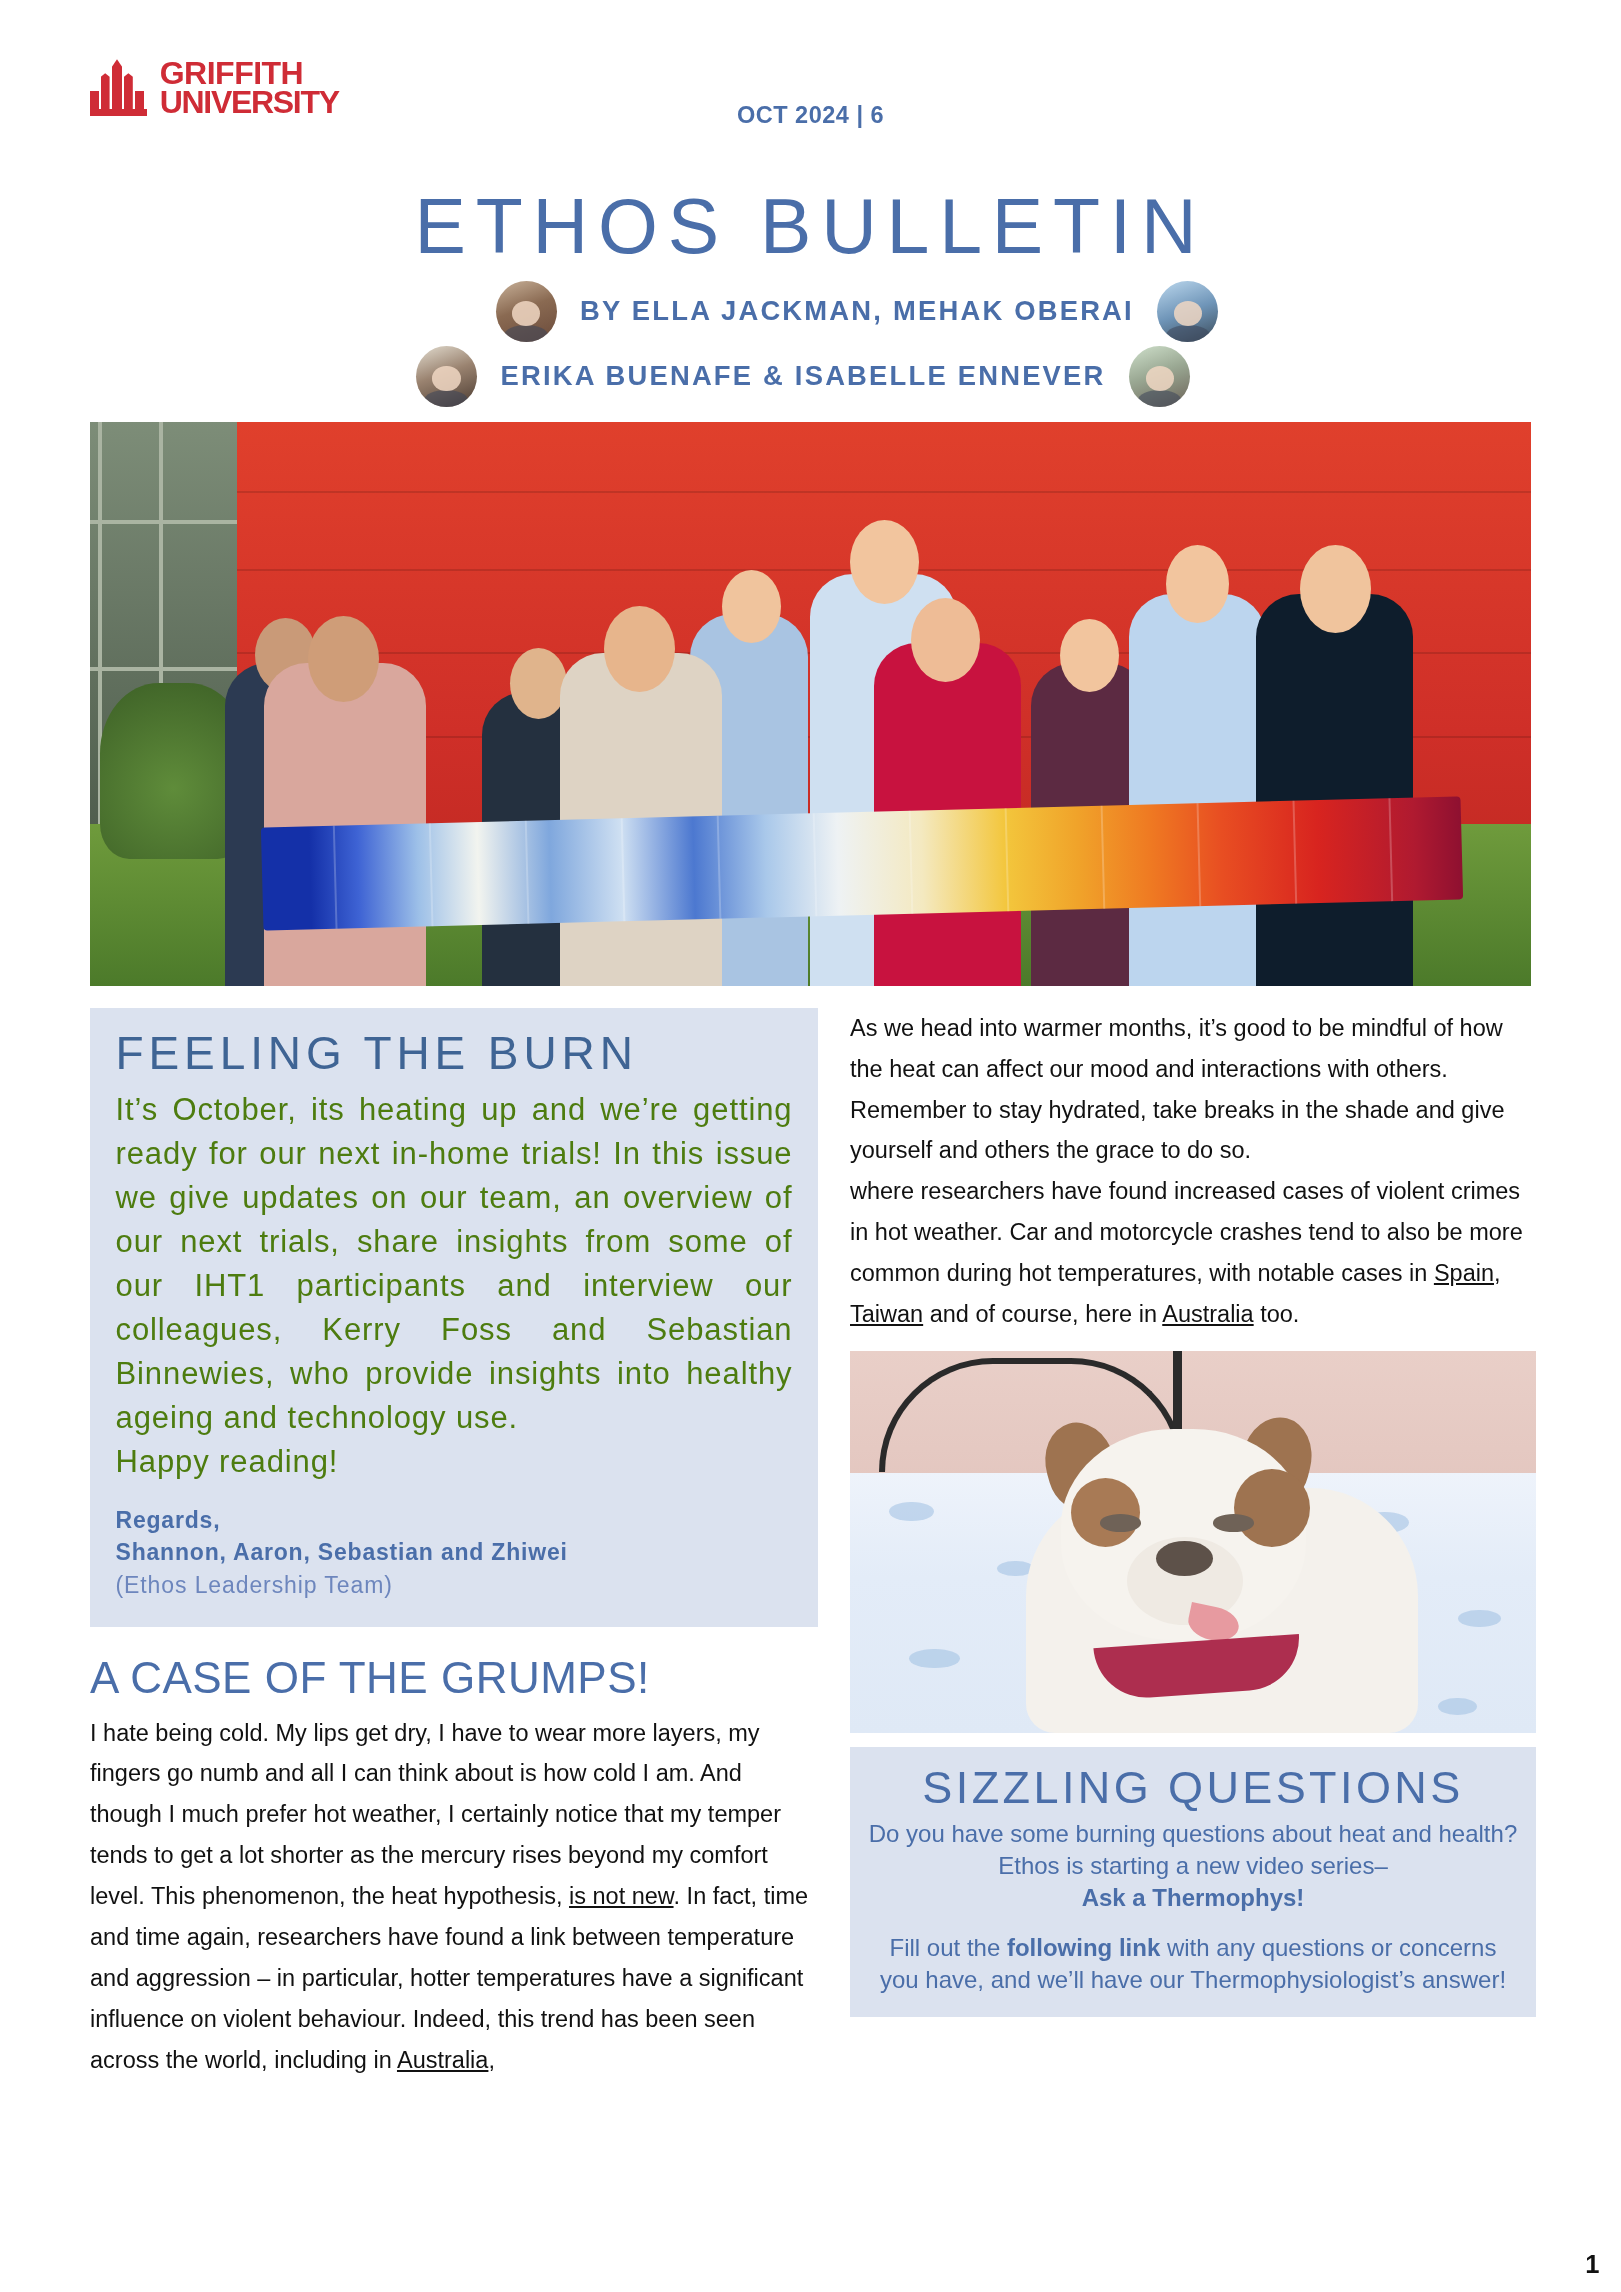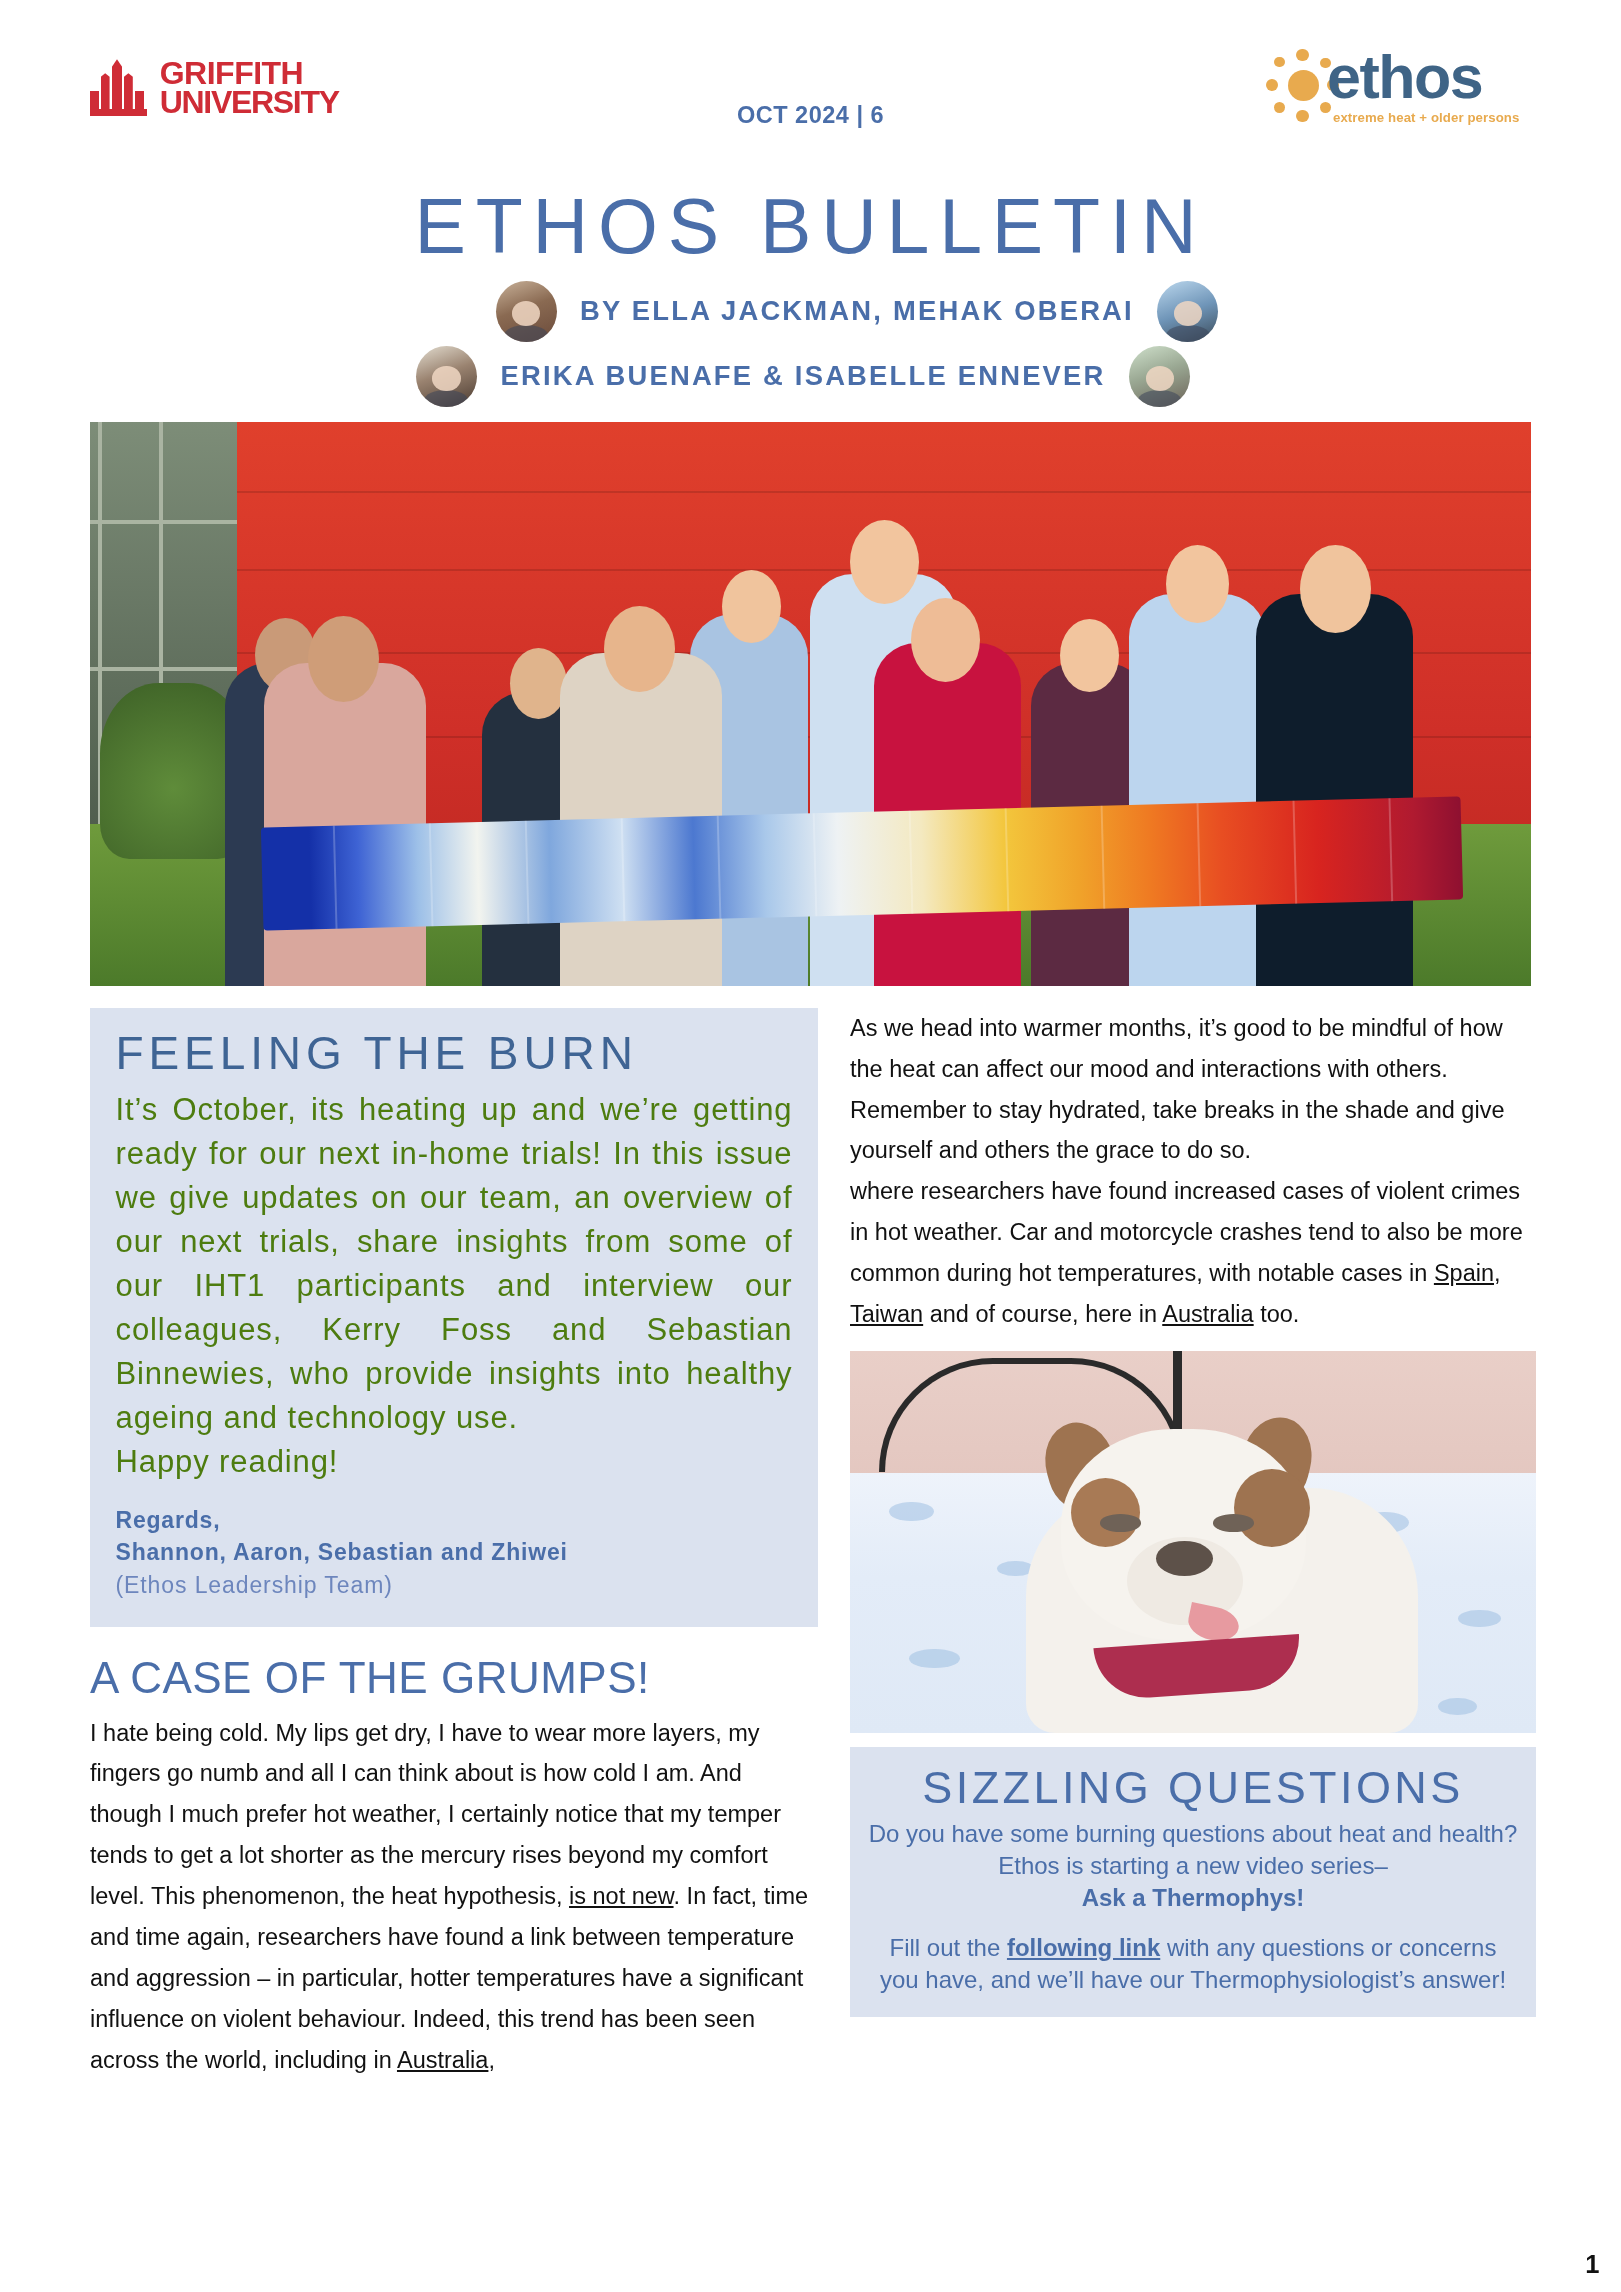--- a/index.html
+++ b/index.html
@@ -193,21 +193,21 @@
   
   .sizzle-box{
     margin-top:14.7px;background:#dbe2ef;padding:15.7px 17.6px 21.6px 17.6px;text-align:center;
   }
   .sizzle-title{
     color:#4a6ea9;font-size:45px;letter-spacing:3.4px;font-weight:400;margin:0 0 5.9px 0;line-height:1.1;
   }
   .sizzle-body{color:#4a6ea9;font-size:24px;line-height:1.33;}
   .sizzle-body p{margin:0;}
   .sizzle-body .b{font-weight:bold;}
-  .sizzle-body .link{font-weight:bold;text-decoration:underline;margin-top:20px;}
+  .sizzle-body .link{font-weight:bold;margin-top:20px;}
   .sizzle-gap{height:17.6px;}
 
   .page-num{
     position:absolute;right:21.6px;bottom:13.7px;color:#111;font-size:25.5px;font-weight:bold;
   }
 </style>
 </head>
 <body>
 
 <div class="page">
@@ -224,35 +224,20 @@
           <span class="gm-base"></span>
       </div>
       <div class="griffith-text">
         <div class="l1">GRIFFITH</div>
         <div class="l2">UNIVERSITY</div>
       </div>
     </div>
 
     <div class="issue-line">OCT 2024 | 6</div>
 
-    <div class="ethos-logo">
-      <div class="ethos-sun">
-        <div class="core"></div>
-        <div class="ray" style="left:30px;top:0;width:12.7px;height:12.7px;"></div>
-        <div class="ray" style="left:7.8px;top:7.8px;width:10.8px;height:10.8px;"></div>
-        <div class="ray" style="left:54px;top:8.8px;width:10.8px;height:10.8px;"></div>
-        <div class="ray" style="left:0;top:30px;width:11.8px;height:11.8px;"></div>
-        <div class="ray" style="left:61px;top:30px;width:11.8px;height:11.8px;"></div>
-        <div class="ray" style="left:7.8px;top:53px;width:10.8px;height:10.8px;"></div>
-        <div class="ray" style="left:54px;top:53px;width:10.8px;height:10.8px;"></div>
-        <div class="ray" style="left:30px;top:61px;width:12.7px;height:12.7px;"></div>
-      </div>
-      <div class="ethos-word">ethos</div>
-      <div class="ethos-tag">extreme heat + older persons</div>
-    </div>
   </div>
 
   <h1 class="bulletin-title">ETHOS BULLETIN</h1>
 
   <div class="byline-block">
     <div class="byline-row row1">
       <div class="avatar av-a"></div>
       <div class="txt">BY ELLA JACKMAN, MEHAK OBERAI</div>
       <div class="avatar av-b"></div>
     </div>

